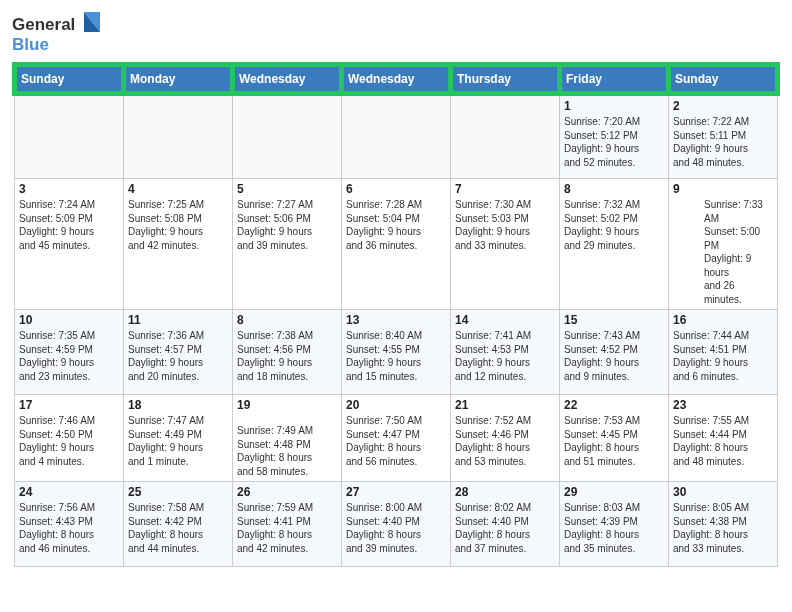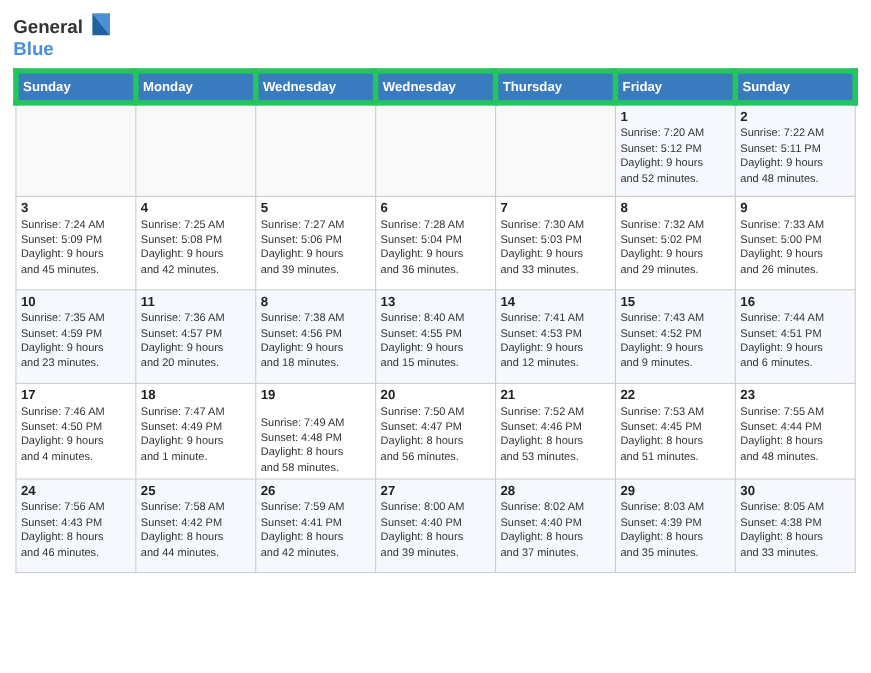--- a/index.html
+++ b/index.html
@@ -173,21 +173,21 @@
           </td>
           <td>
             <span class="day-num">8</span>
             <div class="day-info" style="white-space: pre-line;">Sunrise: 7:32 AM
 Sunset: 5:02 PM
 Daylight: 9 hours
 and 29 minutes.</div>
           </td>
           <td>
             <span class="day-num">9</span>
-            <div class="day-info" style="white-space: pre-line;">Sunrise: 7:33 AM
+            <div class="day-info" style="white-space: pre-line; margin-left: 31px;">Sunrise: 7:33 AM
 Sunset: 5:00 PM
 Daylight: 9 hours
 and 26 minutes.</div>
           </td>
         </tr>
         <tr>
           <td>
             <span class="day-num">10</span>
             <div class="day-info" style="white-space: pre-line;">Sunrise: 7:35 AM
 Sunset: 4:59 PM

